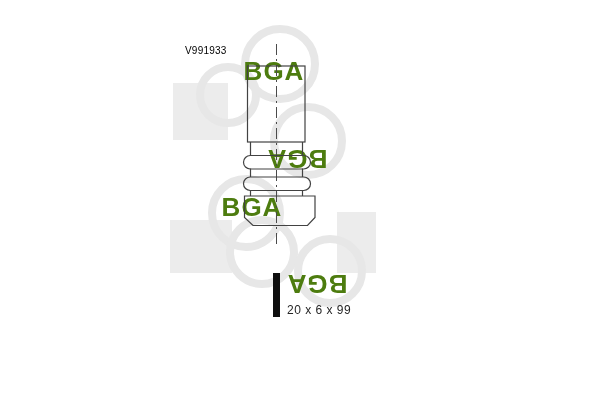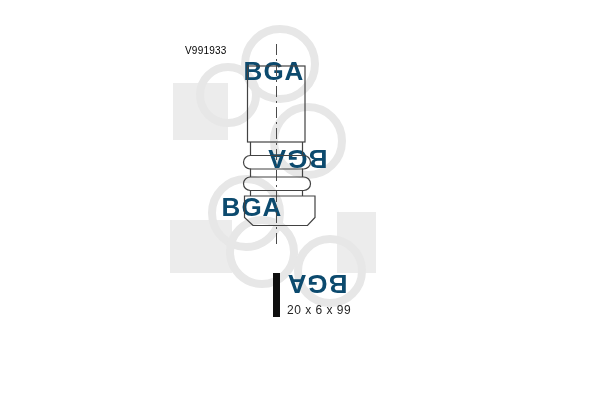--- a/index.html
+++ b/index.html
@@ -13,21 +13,21 @@
   
   .wm{position:absolute;inset:0;z-index:1;}
   .wm-square{position:absolute;background:#ececec;}
   .wm-ring{
     position:absolute;border:8px solid #e7e7e7;border-radius:50%;
     background:transparent;box-sizing:border-box;
   }
   .wm-text{
     position:absolute;
     font-weight:bold;font-size:26px;letter-spacing:1px;
-    color:#0c4a6e;white-space:nowrap;
+    color:#4d7c0f;white-space:nowrap;
     transform:translate(-50%,-50%);
     user-select:none;
     text-align:right;
   }
   .wm-text.flip{transform:translate(-50%,-50%) rotate(180deg);}
   
   .drawing{position:absolute;left:0;top:0;z-index:5;}
   
   .part-number{
     position:absolute;left:185px;top:45px;z-index:6;

